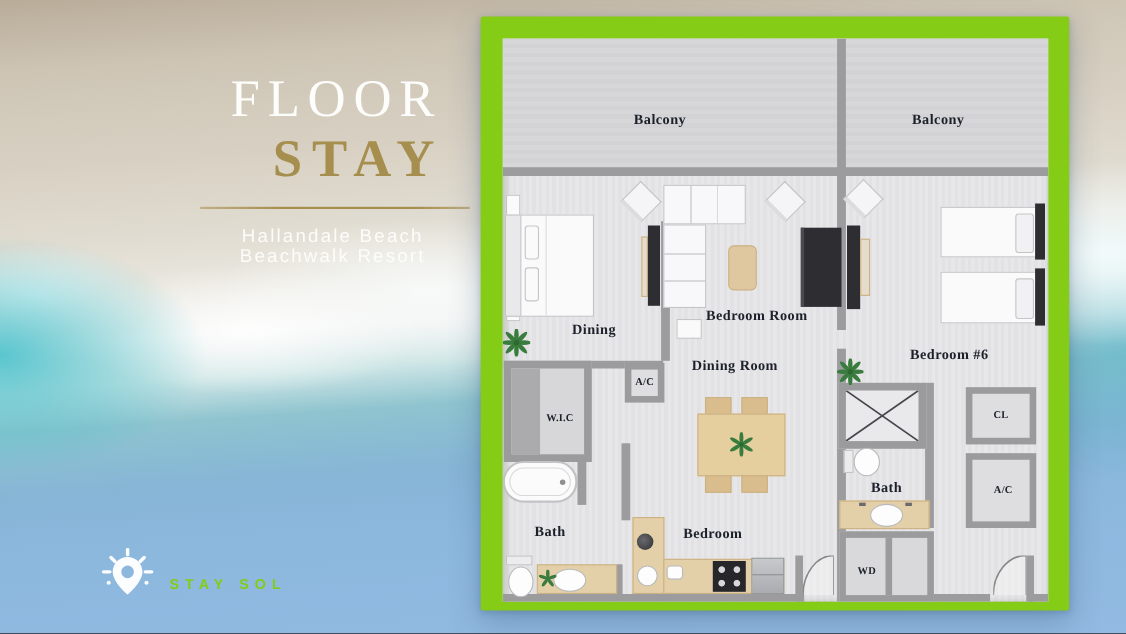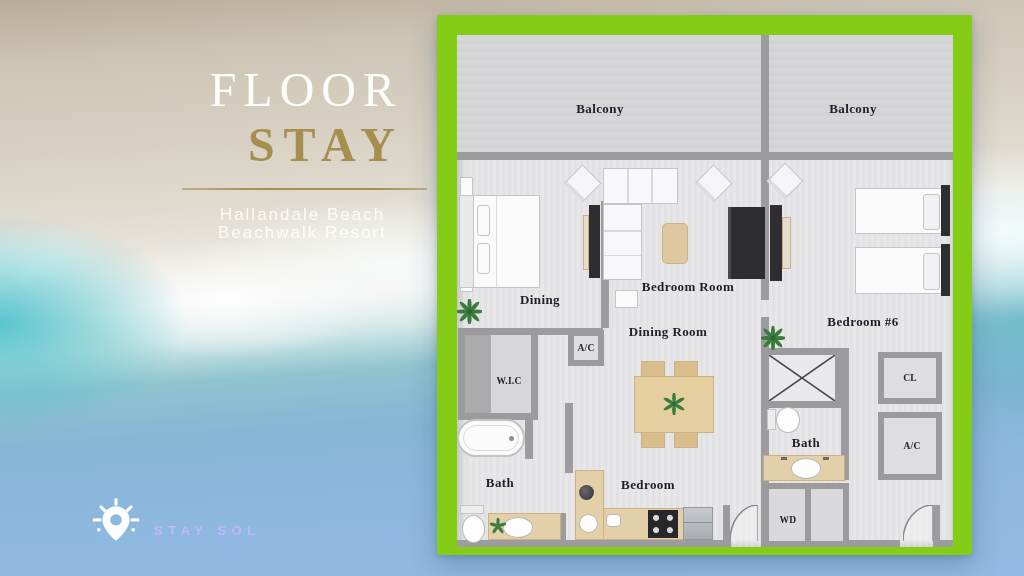--- a/index.html
+++ b/index.html
@@ -26,21 +26,21 @@
              letter-spacing:7px;margin-right:-7px;font-weight:400;}
   .title .l2{display:block;font-size:48px;line-height:50px;color:#a68e4e;
              letter-spacing:9px;margin-right:-9px;font-weight:700;margin-top:4px;}
   .gold-rule{position:absolute;left:182px;top:188px;width:245px;height:2px;
              background:linear-gradient(90deg,rgba(166,142,78,.55),#a68e4e 30%,#a68e4e 80%,rgba(166,142,78,.6));}
   .subtitle{position:absolute;left:150px;top:206px;width:305px;text-align:center;
             font-family:"Liberation Sans",sans-serif;font-size:17px;line-height:17.5px;
             letter-spacing:2px;color:rgba(253,253,251,.96);}
   .brand{position:absolute;left:90px;top:498px;display:flex;align-items:center;}
   .brand-name{font-family:"Liberation Sans",sans-serif;font-size:13px;font-weight:700;
-              letter-spacing:5.5px;color:#c4b5fd;margin-left:12px;margin-top:14px;}
+              letter-spacing:5.5px;color:#84cc16;margin-left:12px;margin-top:14px;}
 
   
   .plan-card{position:absolute;left:437px;top:15px;width:535px;height:540px;
              background:#84cc16;border-radius:2px;
              box-shadow:0 10px 28px rgba(45,75,110,.30),0 2px 6px rgba(45,75,110,.22);
              padding:20px 19px 8px 20px;box-sizing:border-box;}
   .plan-inner{position:relative;width:496px;height:512px;overflow:hidden;
       background:repeating-linear-gradient(90deg,#e7e7e9 0 3px,#e2e2e4 3px 6px);
       box-shadow:inset 3px 3px 7px rgba(0,0,0,.16),inset -2px -2px 5px rgba(0,0,0,.07);}
   .balcony-floor{position:absolute;left:0;top:0;width:496px;height:117px;

